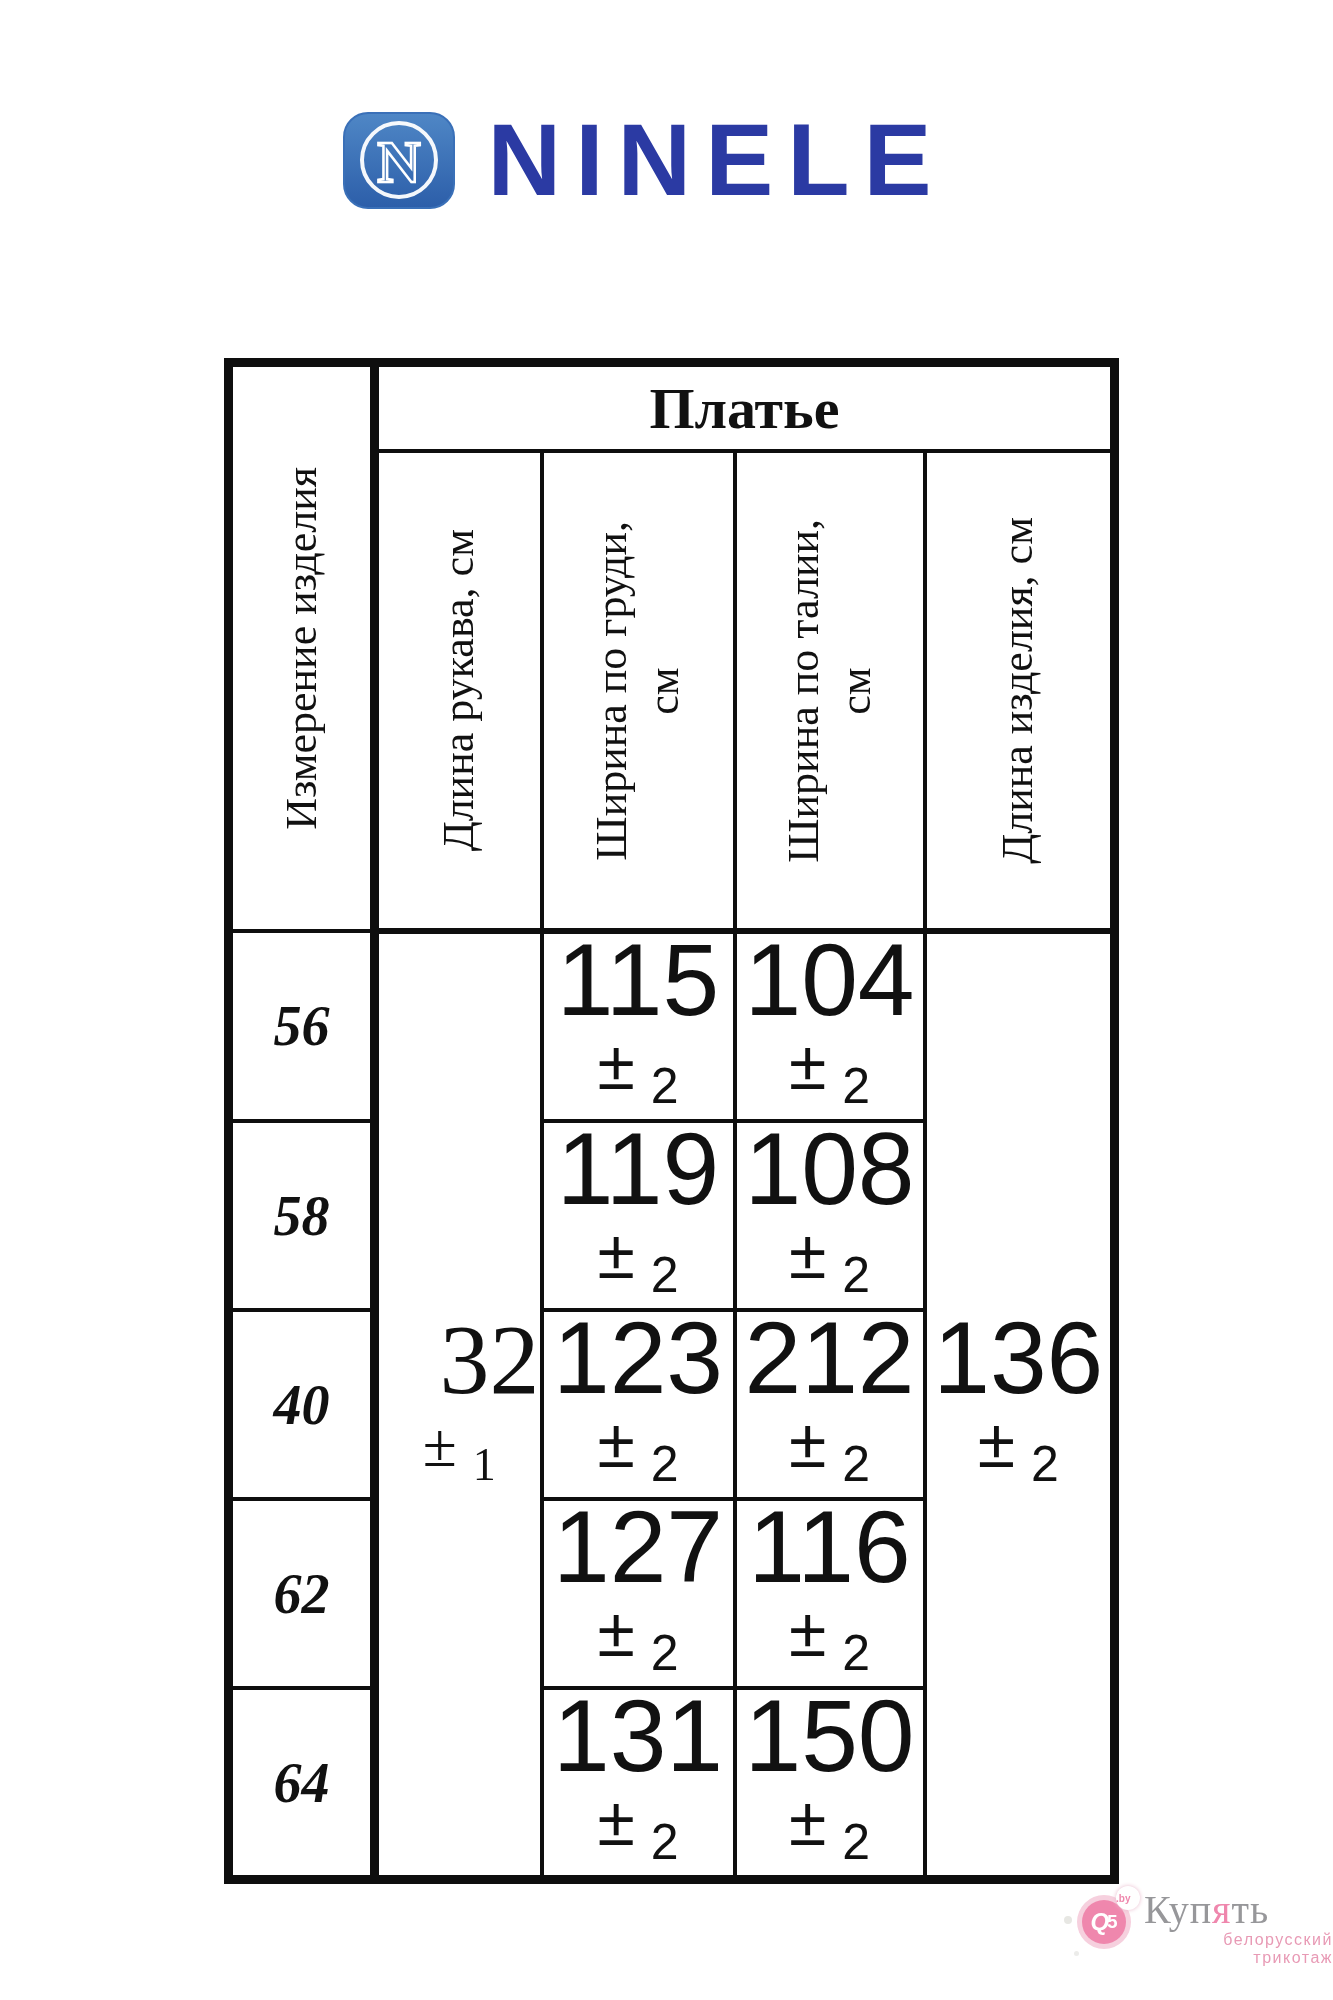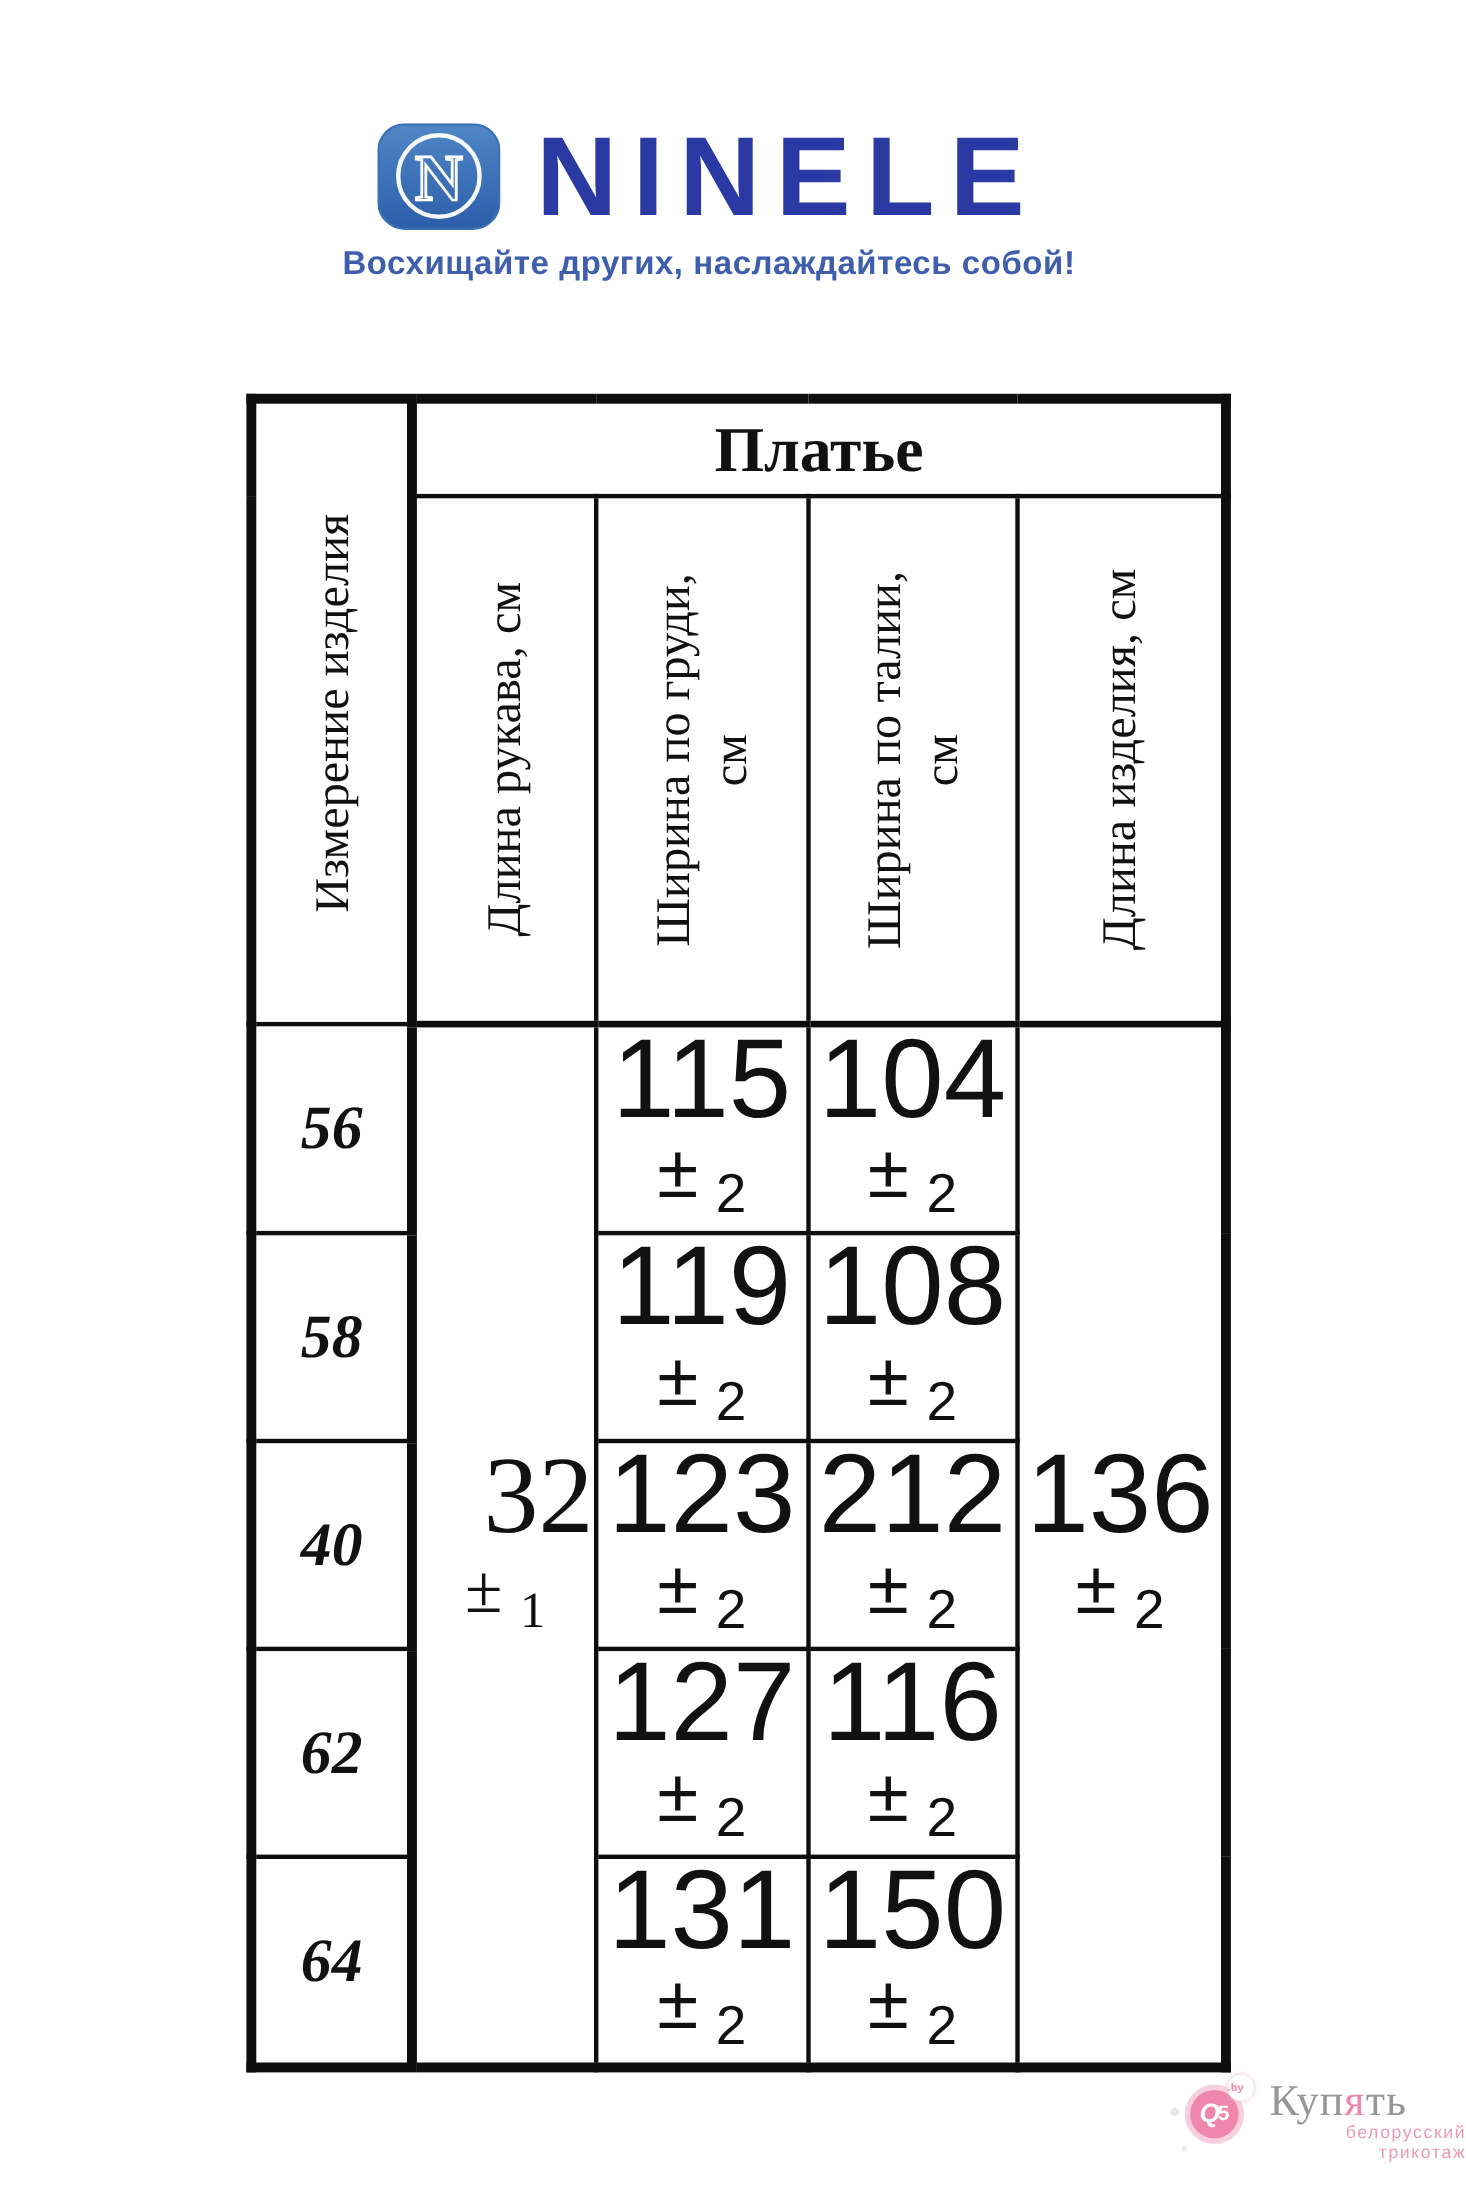--- a/index.html
+++ b/index.html
@@ -48,21 +48,21 @@
              justify-content:center;font-family:"Liberation Sans","DejaVu Sans",sans-serif;
              color:#fff;font-weight:bold;}
   .wm-q{font-size:24px;font-style:italic;}
   .wm-5{font-size:19px;margin-left:-2px;}
   .wm-by{position:absolute;right:-4px;top:-4px;width:24px;height:24px;border-radius:50%;
          background:#fff;box-shadow:0 0 4px #e9b9cc;display:flex;align-items:center;
          justify-content:flex-start;color:#ef87ad;font-family:"Liberation Sans","DejaVu Sans",sans-serif;
          font-size:10px;font-weight:bold;}
   .wm-dot1{position:absolute;left:-14px;top:26px;width:8px;height:8px;border-radius:50%;background:#e7e7e3;}
   .wm-dot2{position:absolute;left:-4px;bottom:-8px;width:5px;height:5px;border-radius:50%;background:#ececea;}
-  .wm-text{margin-left:18px;}
+  .wm-text{margin-left:8px;}
   .wm-name{font-family:"Liberation Serif","DejaVu Serif",serif;font-size:40px;line-height:40px;
            color:#97979a;letter-spacing:1px;}
   .wm-accent{color:#ef87ad;}
   .wm-sub{font-family:"Liberation Sans","DejaVu Sans",sans-serif;font-size:16px;color:#e89ab5;
           letter-spacing:1.5px;text-align:right;margin-top:1px;}
 </style>
 </head>
 <body>
 
 <div class="page">
@@ -75,21 +75,20 @@
             <stop offset="0" stop-color="#4f87c6"></stop>
             <stop offset="1" stop-color="#2c5ea9"></stop>
           </linearGradient>
         </defs>
         <rect x="1" y="1" width="110" height="95" rx="24" fill="url(#iconGrad)" stroke="#3a70b8" stroke-width="2"></rect>
         <circle cx="56" cy="48" r="37" fill="none" stroke="#ffffff" stroke-width="4" opacity="0.95"></circle>
         <text x="56" y="70" text-anchor="middle" font-family="Liberation Serif, DejaVu Serif, serif" font-size="60" font-weight="bold" fill="none" stroke="#ffffff" stroke-width="2.5">N</text>
       </svg>
       <div class="brand-name">NINELE</div>
     </div>
-    <div class="brand-tagline">Восхищайте других, наслаждайтесь собой!</div>
   </div>
 
   <table class="size-table">
     <colgroup>
       <col style="width:146px">
         <col style="width:167px">
         <col style="width:193px">
       <col style="width:190px">
         <col style="width:190px">
     </colgroup>

